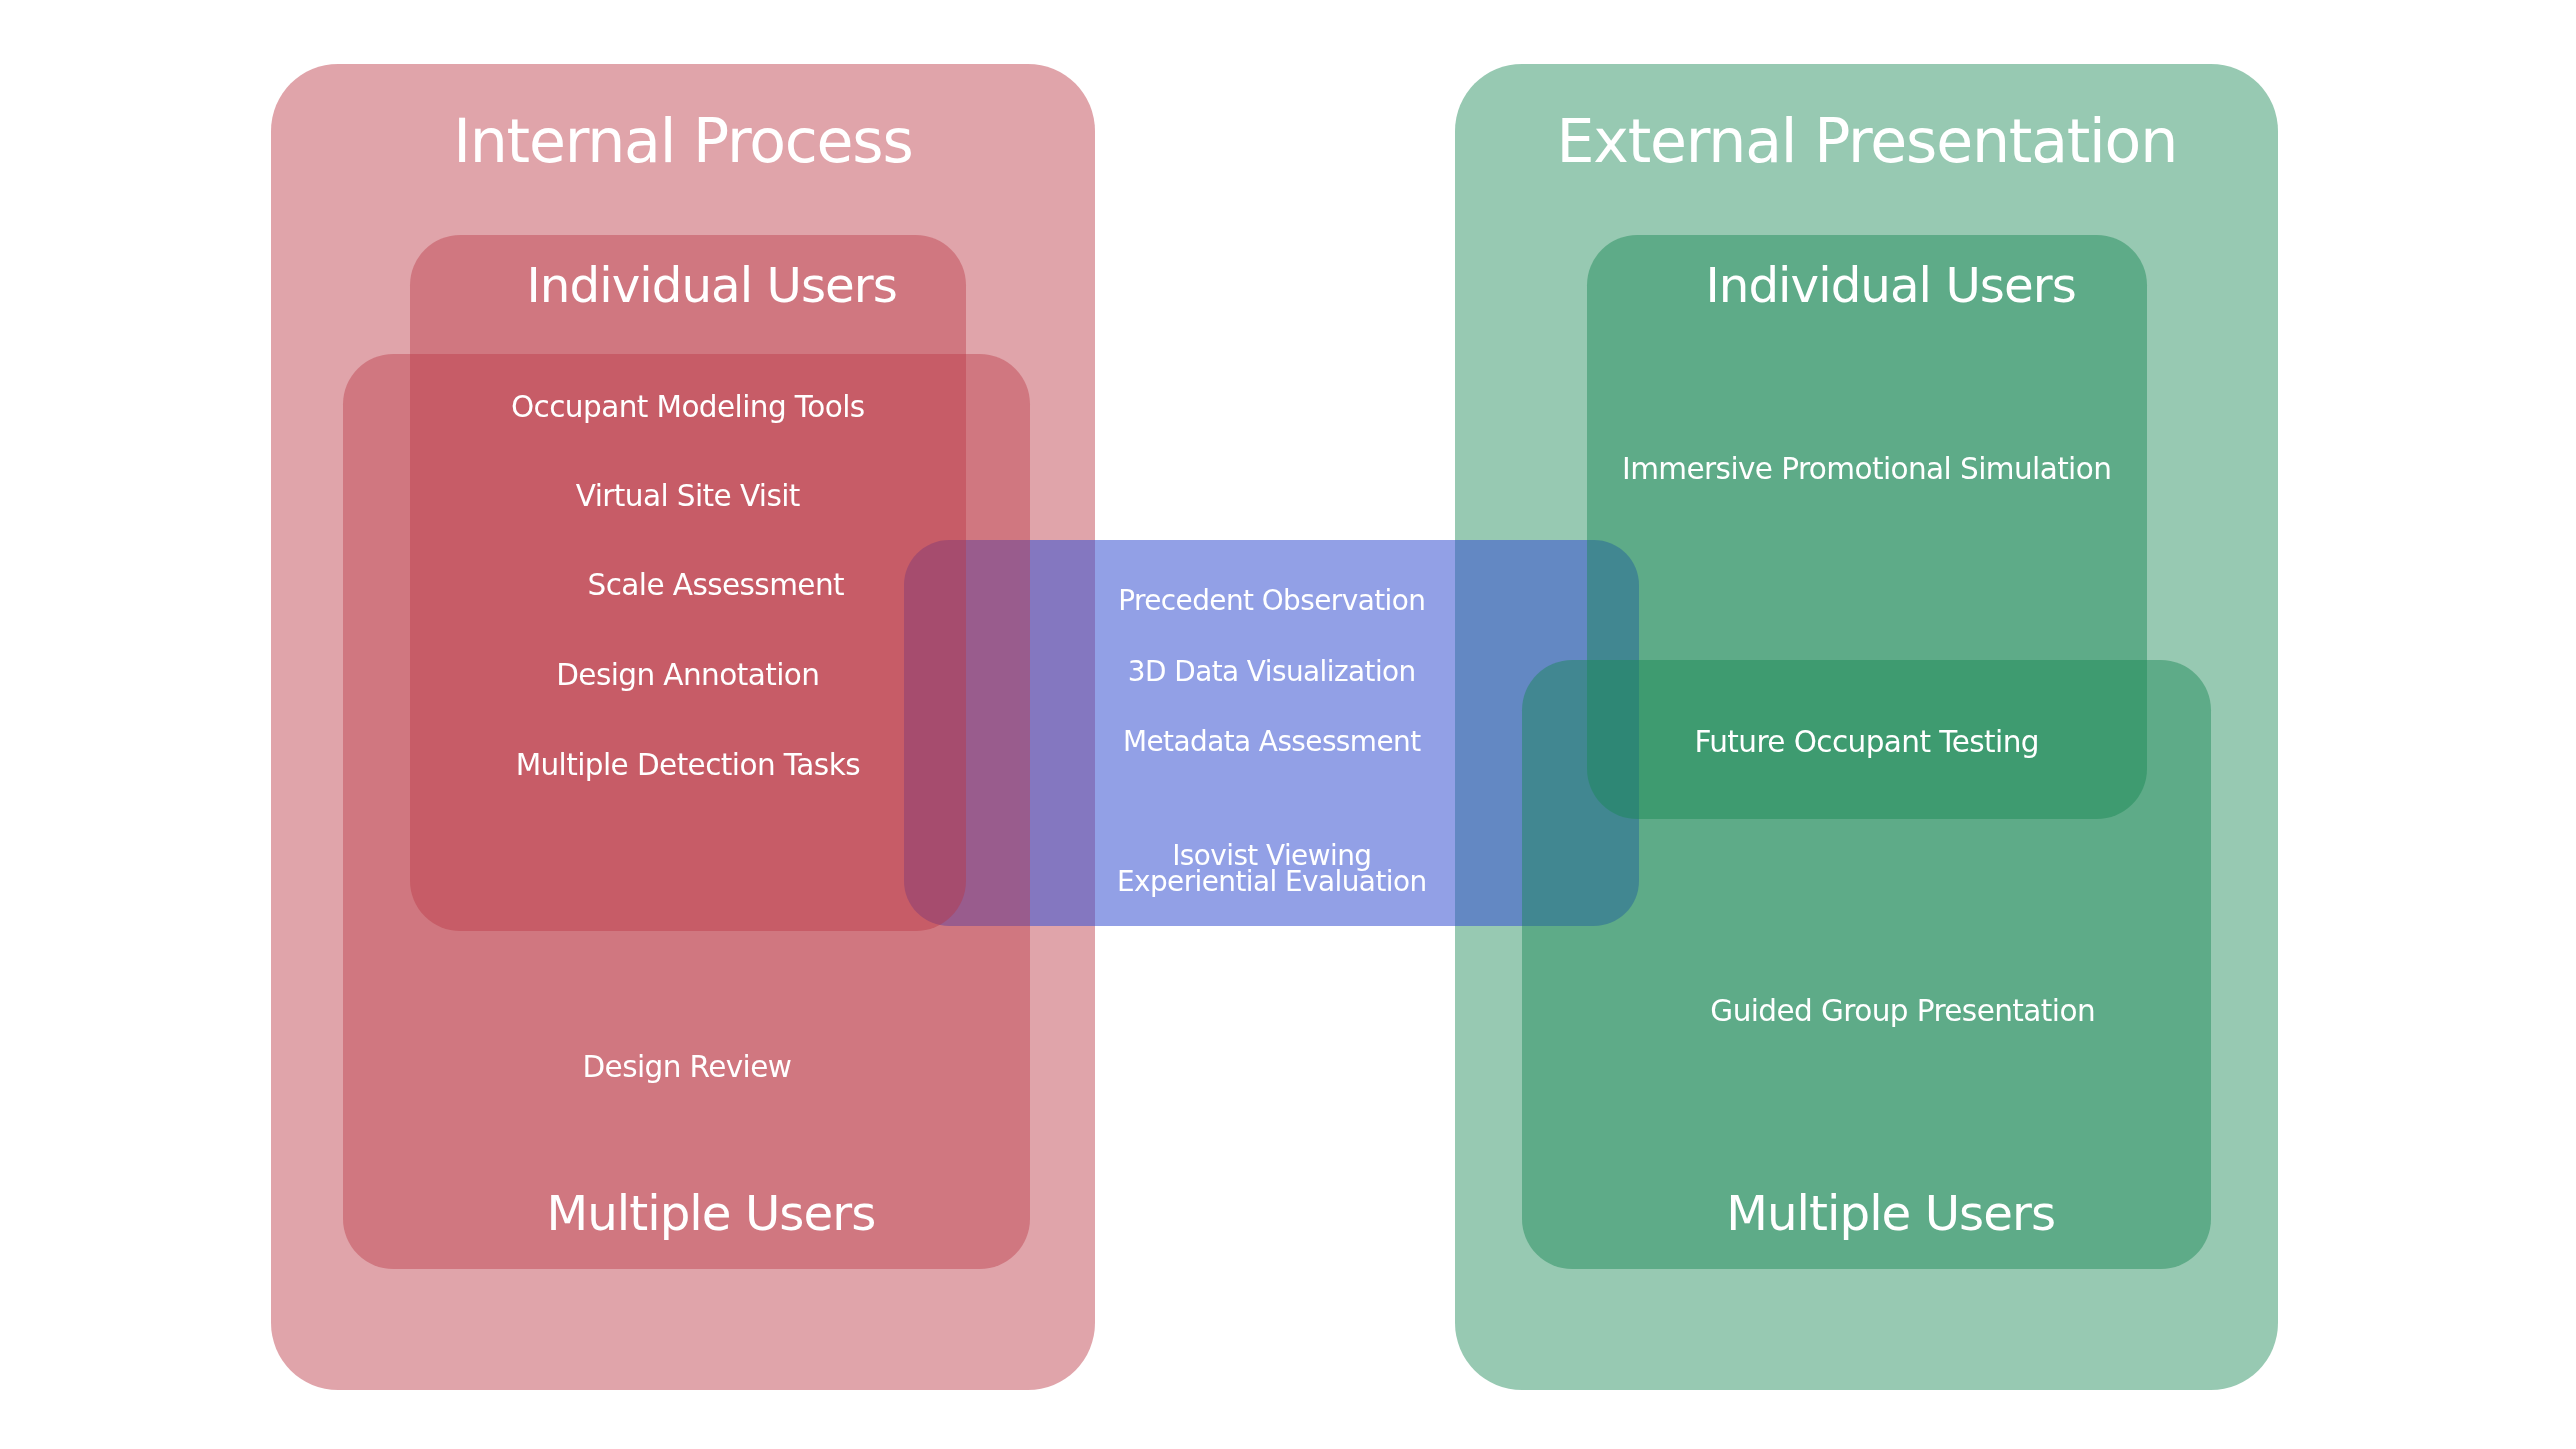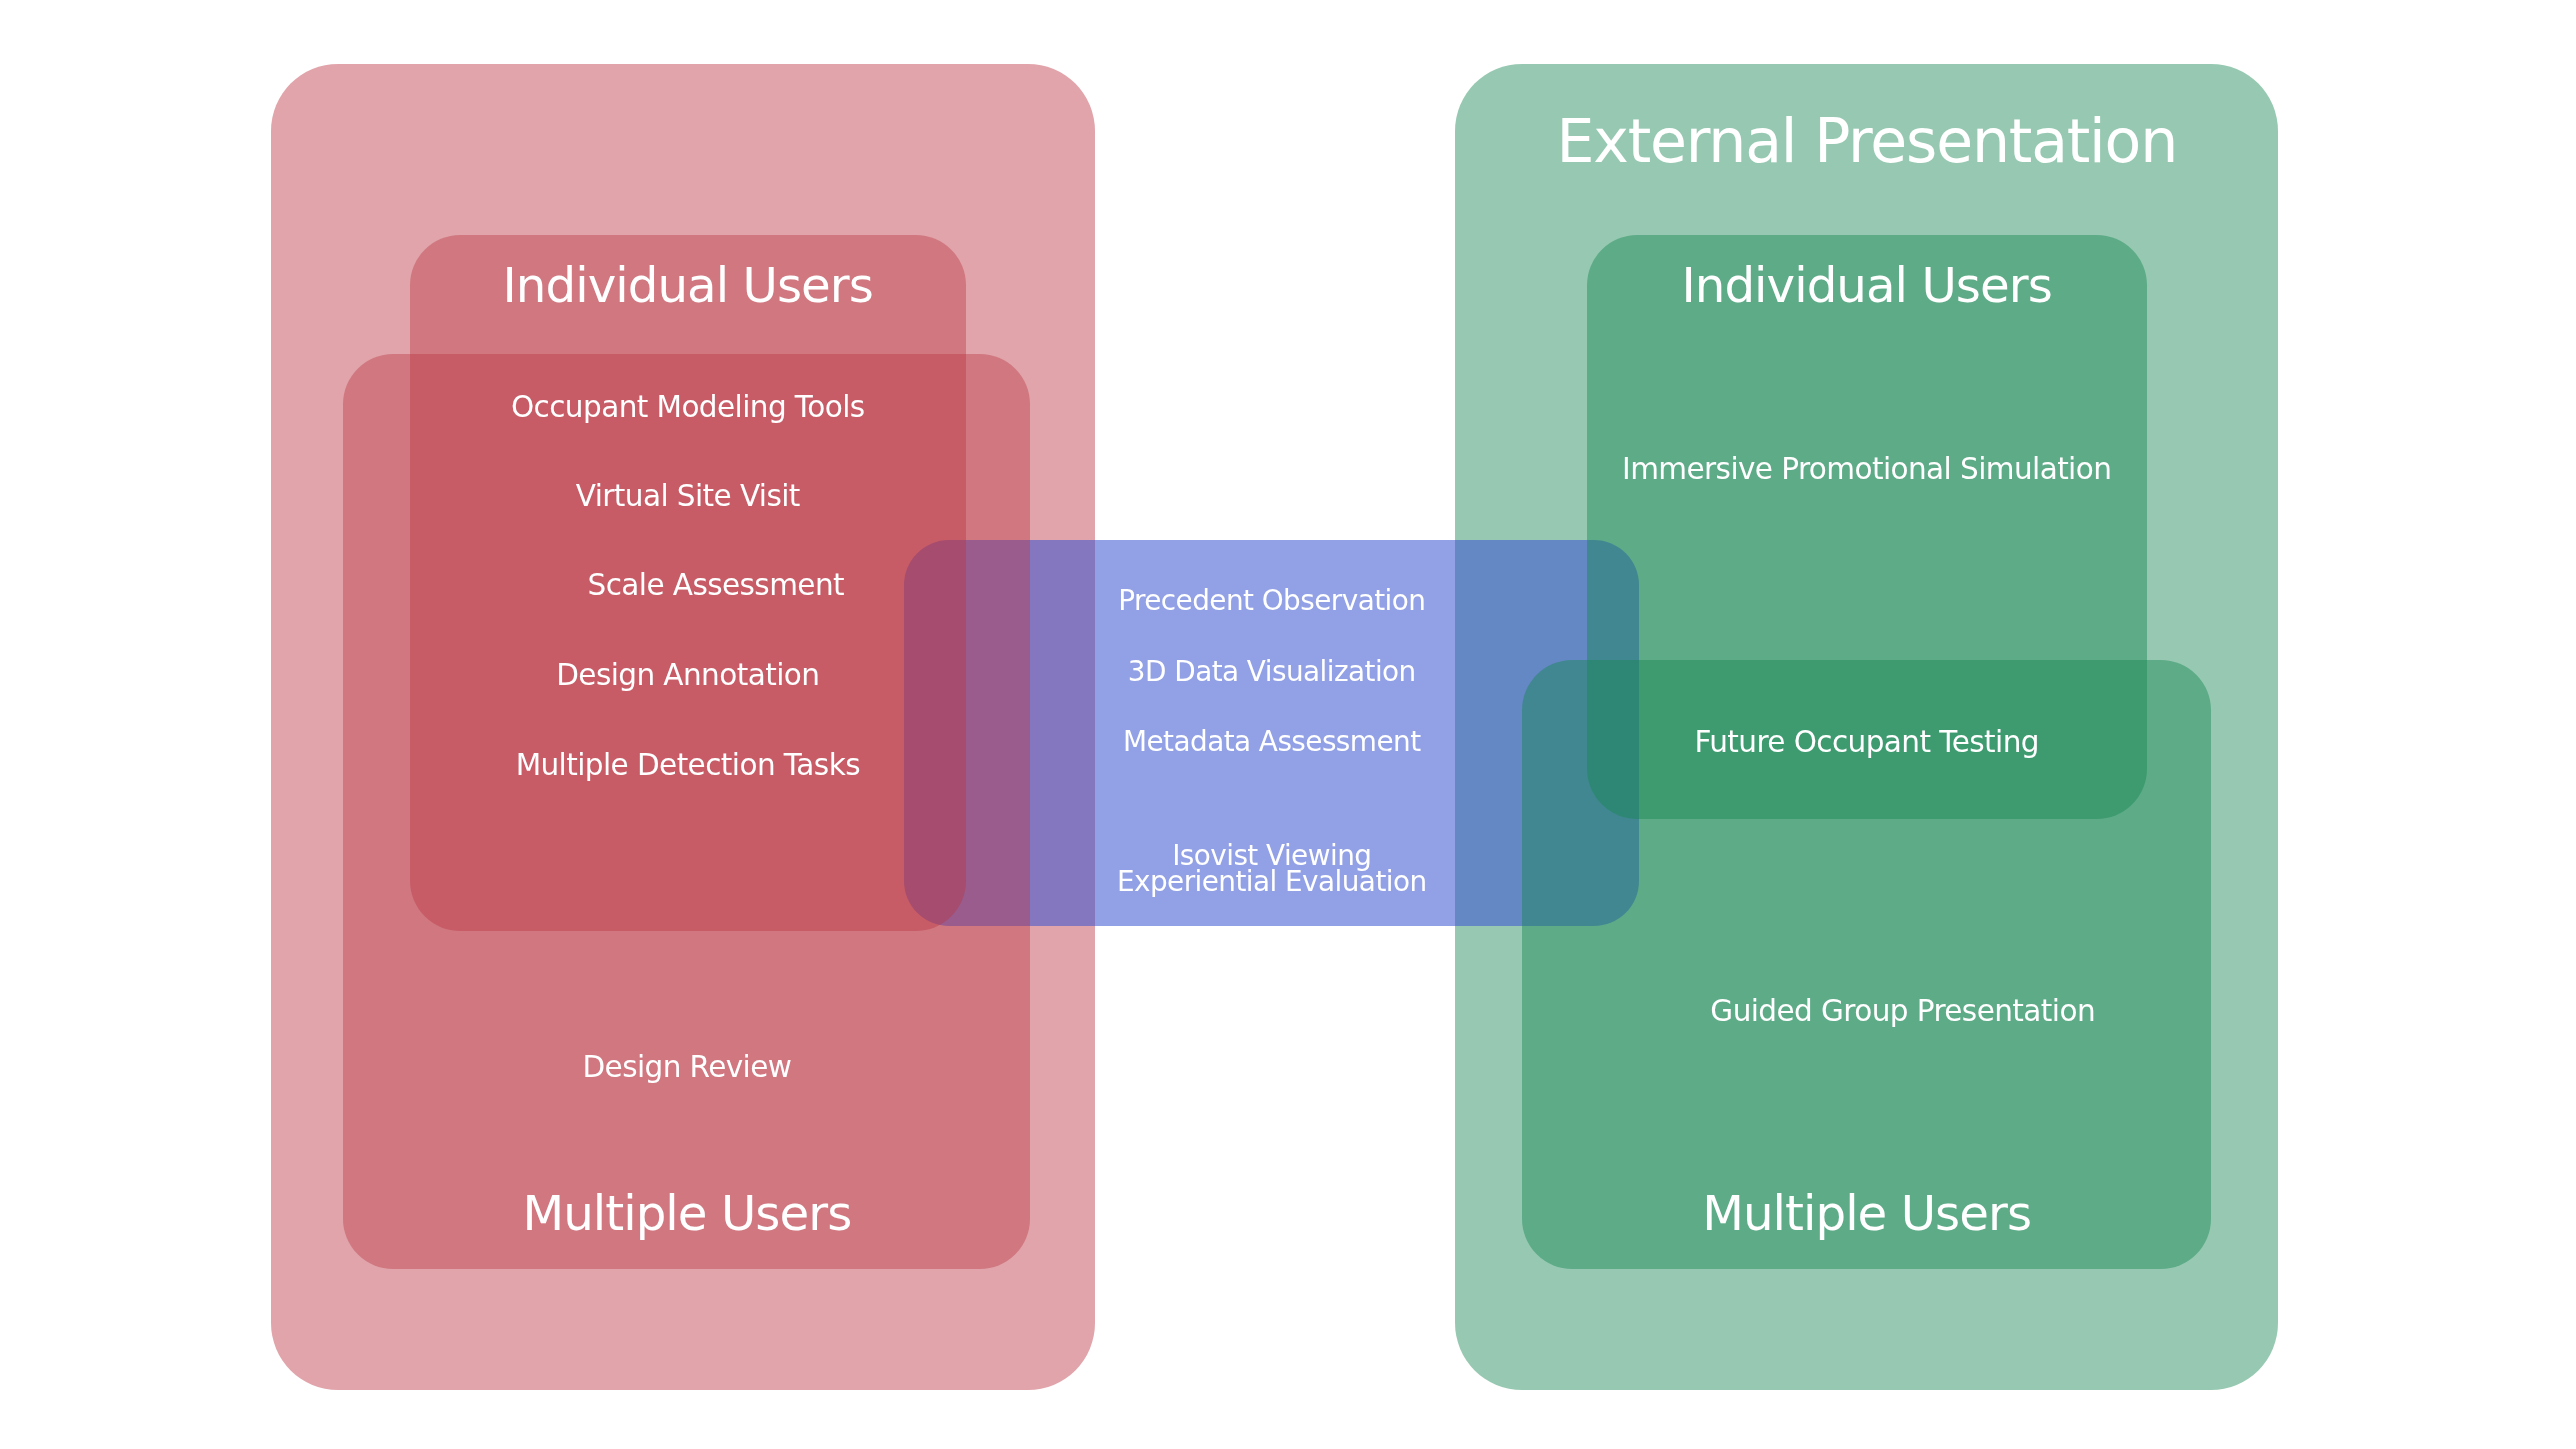--- a/index.html
+++ b/index.html
@@ -59,21 +59,21 @@
   
   .label {
     position: absolute;
     color: #ffffff;
     text-align: center;
     letter-spacing: -0.02em;
     line-height: 1.2;
     white-space: pre-line;
   }
   .title   { font-size: 2.333vw; }
-  .heading { font-size: 1.875vw; }
+  .heading { font-size: 1.875vw; padding-left: 24px; }
   .item    { font-size: 1.146vw; }
   .b-item  { font-size: 1.083vw; }
 
   .t-internal    { left: 10.52%; width: 31.98%; top: 7.22%; }
   .t-external    { left: 56.50%; width: 31.94%; top: 7.22%; }
   .h-ind-l       { left: 15.90%; width: 21.60%; top: 17.74%; }
   .h-ind-r       { left: 61.60%; width: 21.73%; top: 17.74%; }
   .h-mult-l      { left: 13.33%; width: 26.67%; top: 81.78%; }
   .h-mult-r      { left: 59.10%; width: 26.73%; top: 81.78%; }
 
@@ -103,20 +103,21 @@
   <div class="box outer-red"></div>
   <div class="box outer-green"></div>
 
   <div class="box shared-blue"></div>
 
   <div class="box ind-red"></div>
   <div class="box mult-red"></div>
   <div class="box ind-green"></div>
   <div class="box mult-green"></div>
 
+  <div class="label title t-internal">Internal Process</div>
   <div class="label title t-external">External Presentation</div>
 
   <div class="label heading h-ind-l">Individual Users</div>
   <div class="label heading h-ind-r">Individual Users</div>
   <div class="label heading h-mult-l">Multiple Users</div>
   <div class="label heading h-mult-r">Multiple Users</div>
 
   <div class="label item i-l-0">Occupant Modeling Tools</div>
   <div class="label item i-l-1">Virtual Site Visit</div>
   <div class="label item i-l-2">Scale Assessment</div>

